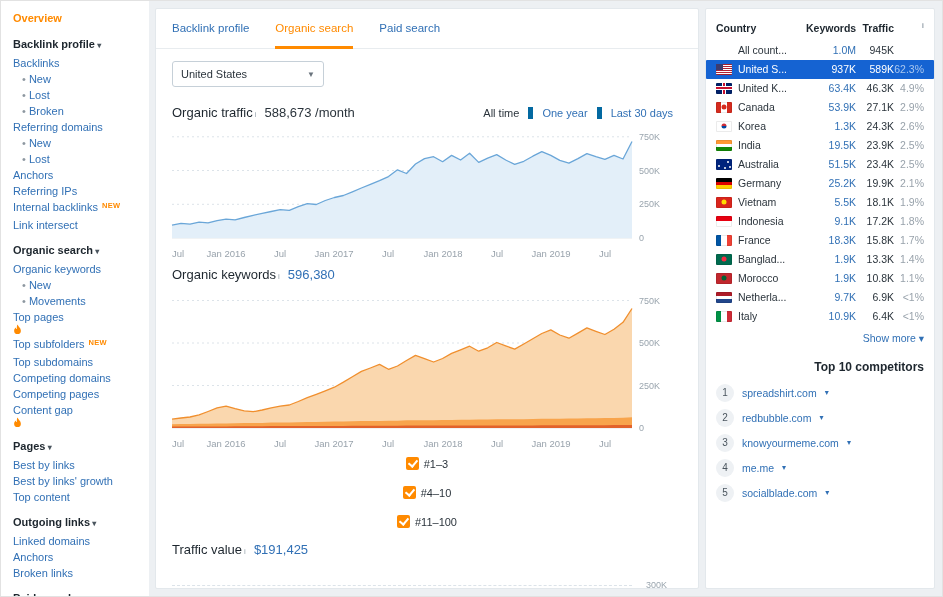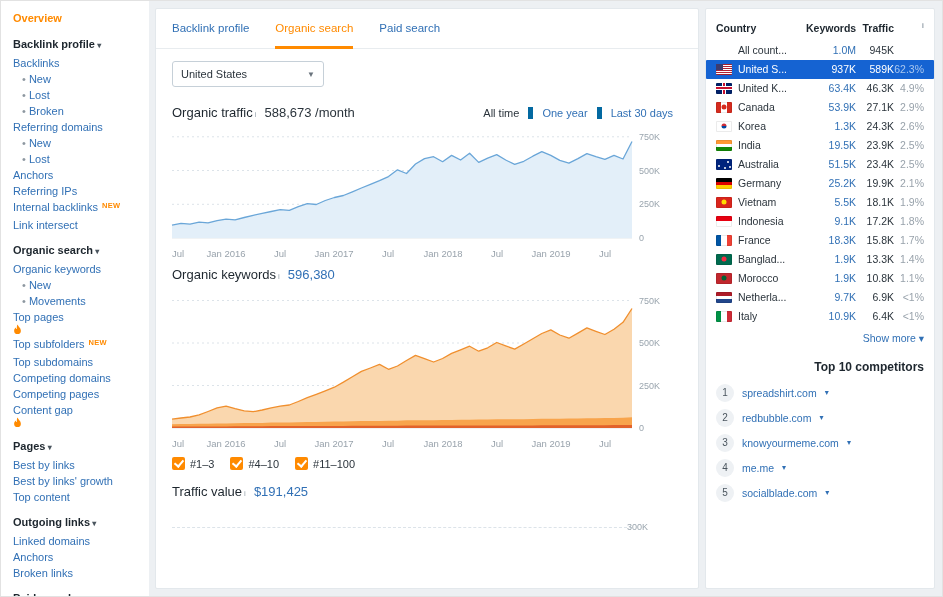--- a/index.html
+++ b/index.html
@@ -29,27 +29,27 @@
 .info{color:#9aa5ae;font-size:8px;margin-left:2px;}
 .sec-val{font-size:13px;color:#2b343c;margin-left:8px;}
 .sec-val-link{font-size:13px;color:#3170b5;margin-left:8px;cursor:pointer;}
 .ranges{margin-left:auto;display:flex;font-size:11px;}
 .range{padding:0 9px;color:#3170b5;cursor:pointer;border-left:5px solid #0369a1;}
 .range:first-child{border-left:none;}
 .range-active{color:#2b343c;}
 .chart{margin-bottom:6px;}
 .xticks{position:relative;height:13px;width:460px;font-size:9.5px;color:#99a3ac;margin-top:2px;margin-bottom:6px;}
 .xticks span{position:absolute;top:0;white-space:nowrap;}
-.legend{display:flex;gap:16px;align-items:center;margin:2px 0 14px 0;}
+.legend{display:flex;gap:16px;align-items:center;margin:2px 0 14px 0;flex-direction:column;}
 .leg-item{display:flex;align-items:center;gap:5px;cursor:pointer;color:#2b343c;}
 .cb{width:13px;height:13px;background:#ff8a00;border-radius:2px;position:relative;display:inline-block;}
 .cb::after{content:"";position:absolute;left:4px;top:1px;width:4px;height:7px;border:solid #fff;border-width:0 2px 2px 0;transform:rotate(40deg);}
 .chart-sliver{position:relative;height:30px;width:510px;}
 .sliver-line{position:absolute;left:0;top:18px;width:460px;border-top:1px dashed #dce3e9;}
-.sliver-label{position:absolute;left:455px;top:13px;font-size:9px;color:#9aa5ae;}
+.sliver-label{position:absolute;left:474px;top:13px;font-size:9px;color:#9aa5ae;}
 
 .right-card{flex:1;margin:7px 7px 7px 6px;background:#fff;border:1px solid #e3e8ec;border-radius:2px;padding:10px 10px;overflow:hidden;font-size:10.5px;}
 .tbl-head{display:flex;align-items:center;font-weight:bold;color:#1d262e;padding:2px 0 6px 0;}
 .c-name{flex:1;display:flex;align-items:center;min-width:0;}
 .c-kw{width:50px;text-align:right;flex:none;}
 .c-tr{width:38px;text-align:right;flex:none;}
 .c-share{width:30px;text-align:right;flex:none;color:#98a2ab;}
 .row{display:flex;align-items:center;padding:2px 0;height:19px;}
 .row .c-kw{color:#3170b5;cursor:pointer;}
 .row .c-tr{color:#2b343c;}

